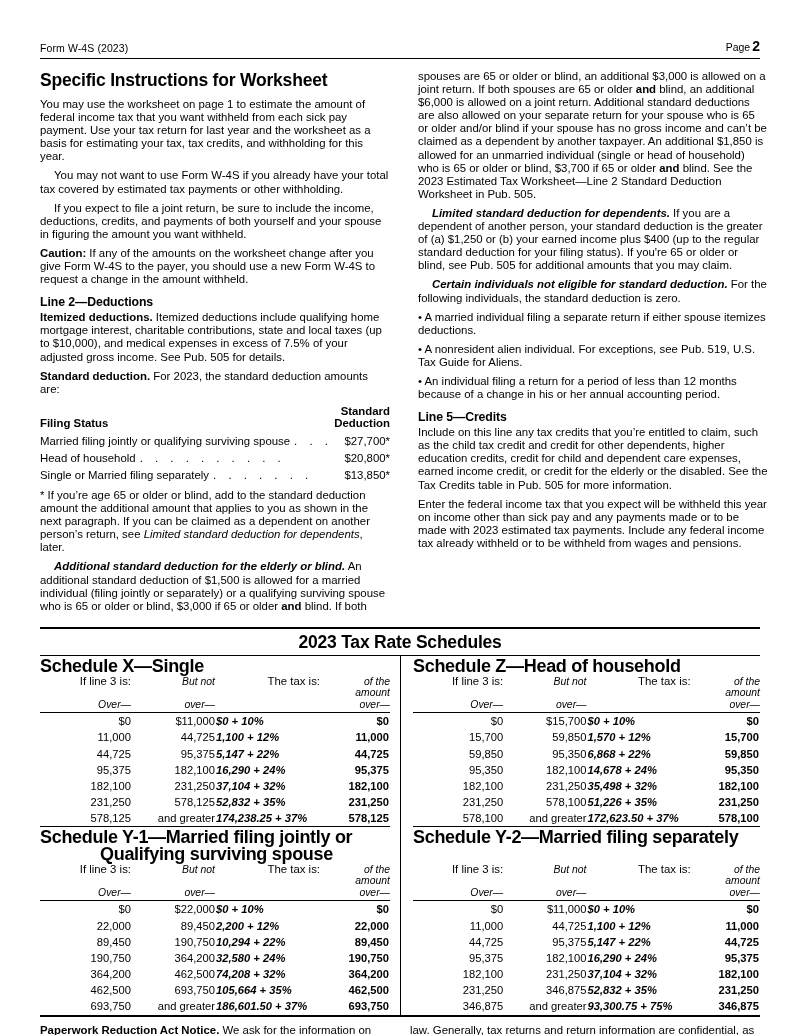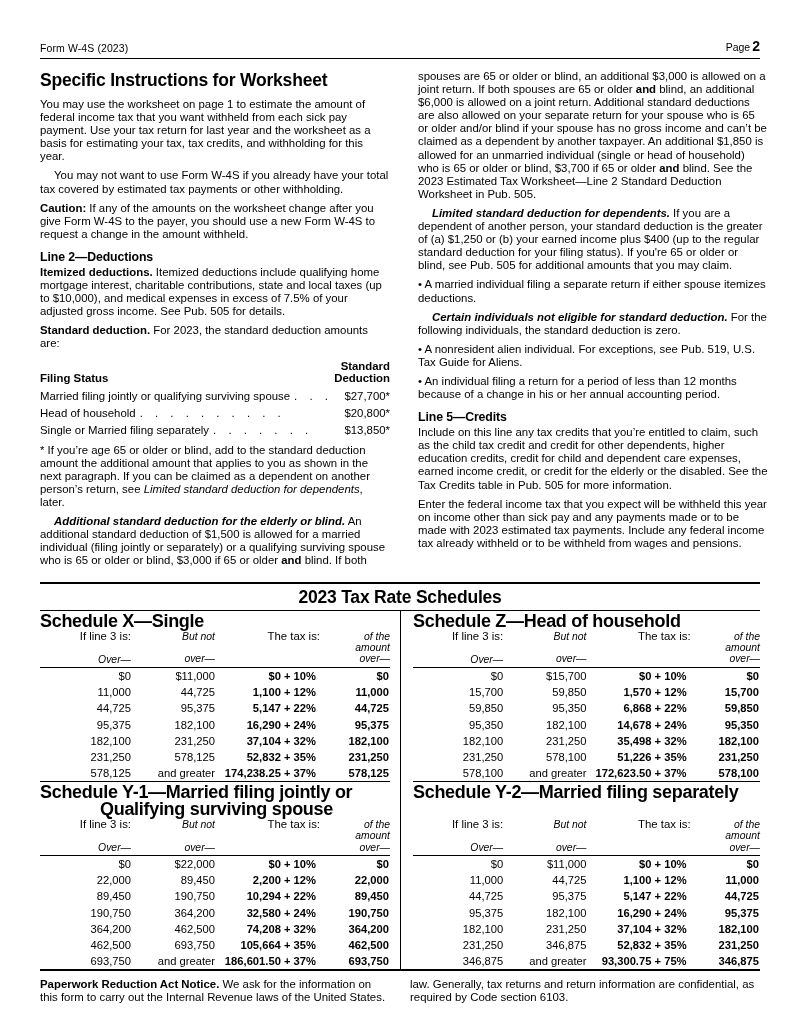--- a/index.html
+++ b/index.html
@@ -205,24 +205,25 @@
     height: 2px;
     padding: 0;
   }
   table.rates td.num {
     text-align: right;
     padding: 1.1px 0 1.1px 0;
     line-height: 14px;
     white-space: nowrap;
   }
   table.rates td.tax {
-    text-align: right;
+    text-align: left;
     font-weight: bold;
     padding-right: 4px;
     white-space: nowrap;
+    font-style: italic;
   }
   table.rates td.amtover {
     text-align: right;
     font-weight: bold;
     white-space: nowrap;
   }
   table.rates td.butnot { text-align: right; }
 
   
   .footer {
@@ -251,20 +252,21 @@
     </div>
   </div>
 
   <div class="cols">
 
     <div class="col">
       <h1 class="sect">Specific Instructions for Worksheet</h1>
 
       <p class="para">You may use the worksheet on page 1 to estimate the amount of federal income tax that you want withheld from each sick pay payment. Use your tax return for last year and the worksheet as a basis for estimating your tax, tax credits, and withholding for this year.</p>
       <p class="para indent">You may not want to use Form W-4S if you already have your total tax covered by estimated tax payments or other withholding.</p>
+      <p class="para indent">If you expect to file a joint return, be sure to include the income, deductions, credits, and payments of both yourself and your spouse in figuring the amount you want withheld.</p>
 
       <p class="para"><span class="runin">Caution:</span><span> If any of the amounts on the worksheet change after you give Form W-4S to the payer, you should use a new Form W-4S to request a change in the amount withheld.</span></p>
 
       <h2 class="sub">Line 2—Deductions</h2>
 
       <p class="para"><span class="runin">Itemized deductions.</span><span> Itemized deductions include qualifying home mortgage interest, charitable contributions, state and local taxes (up to $10,000), and medical expenses in excess of 7.5% of your adjusted gross income. See Pub. 505 for details.</span></p>
 
       <p class="para tight"><span class="runin">Standard deduction.</span><span> For 2023, the standard deduction amounts are:</span></p>
 
       <div>
@@ -296,23 +298,23 @@
       <p class="para" style="margin-top:5px;"><span>* If you’re age 65 or older or blind, add to the standard deduction amount the additional amount that applies to you as shown in the next paragraph. If you can be claimed as a dependent on another person’s return, see </span><span class="i">Limited standard deduction for dependents</span><span>, later.</span></p>
 
       <p class="para indent"><span class="runin-bi">Additional standard deduction for the elderly or blind.</span><span> An additional standard deduction of $1,500 is allowed for a married individual (filing jointly or separately) or a qualifying surviving spouse who is 65 or older or blind, $3,000 if 65 or older </span><span class="b">and</span><span> blind. If both</span></p>
     </div>
 
     <div class="col">
       <p class="para"><span>spouses are 65 or older or blind, an additional $3,000 is allowed on a joint return. If both spouses are 65 or older </span><span class="b">and</span><span> blind, an additional $6,000 is allowed on a joint return. Additional standard deductions are also allowed on your separate return for your spouse who is 65 or older and/or blind if your spouse has no gross income and can’t be claimed as a dependent by another taxpayer. An additional $1,850 is allowed for an unmarried individual (single or head of household) who is 65 or older or blind, $3,700 if 65 or older </span><span class="b">and</span><span> blind. See the 2023 Estimated Tax Worksheet—Line 2 Standard Deduction Worksheet in Pub. 505.</span></p>
 
       <p class="para indent"><span class="runin-bi">Limited standard deduction for dependents.</span><span> If you are a dependent of another person, your standard deduction is the greater of (a) $1,250 or (b) your earned income plus $400 (up to the regular standard deduction for your filing status). If you're 65 or older or blind, see Pub. 505 for additional amounts that you may claim.</span></p>
 
+      <p class="para indent"><span class="runin-bi">Certain individuals not eligible for standard deduction.</span><span> For the following individuals, the standard deduction is zero.</span></p>
+
       <p class="para bullet">• A married individual filing a separate return if either spouse itemizes deductions.</p>
-
-      <p class="para indent"><span class="runin-bi">Certain individuals not eligible for standard deduction.</span><span> For the following individuals, the standard deduction is zero.</span></p>
       <p class="para bullet">• A nonresident alien individual. For exceptions, see Pub. 519, U.S. Tax Guide for Aliens.</p>
       <p class="para bullet">• An individual filing a return for a period of less than 12 months because of a change in his or her annual accounting period.</p>
 
       <h2 class="sub">Line 5—Credits</h2>
       <p class="para">Include on this line any tax credits that you’re entitled to claim, such as the child tax credit and credit for other dependents, higher education credits, credit for child and dependent care expenses, earned income credit, or credit for the elderly or the disabled. See the Tax Credits table in Pub. 505 for more information.</p>
 
       <p class="para">Enter the federal income tax that you expect will be withheld this year on income other than sick pay and any payments made or to be made with 2023 estimated tax payments. Include any federal income tax already withheld or to be withheld from wages and pensions.</p>
     </div>
   </div>
 

